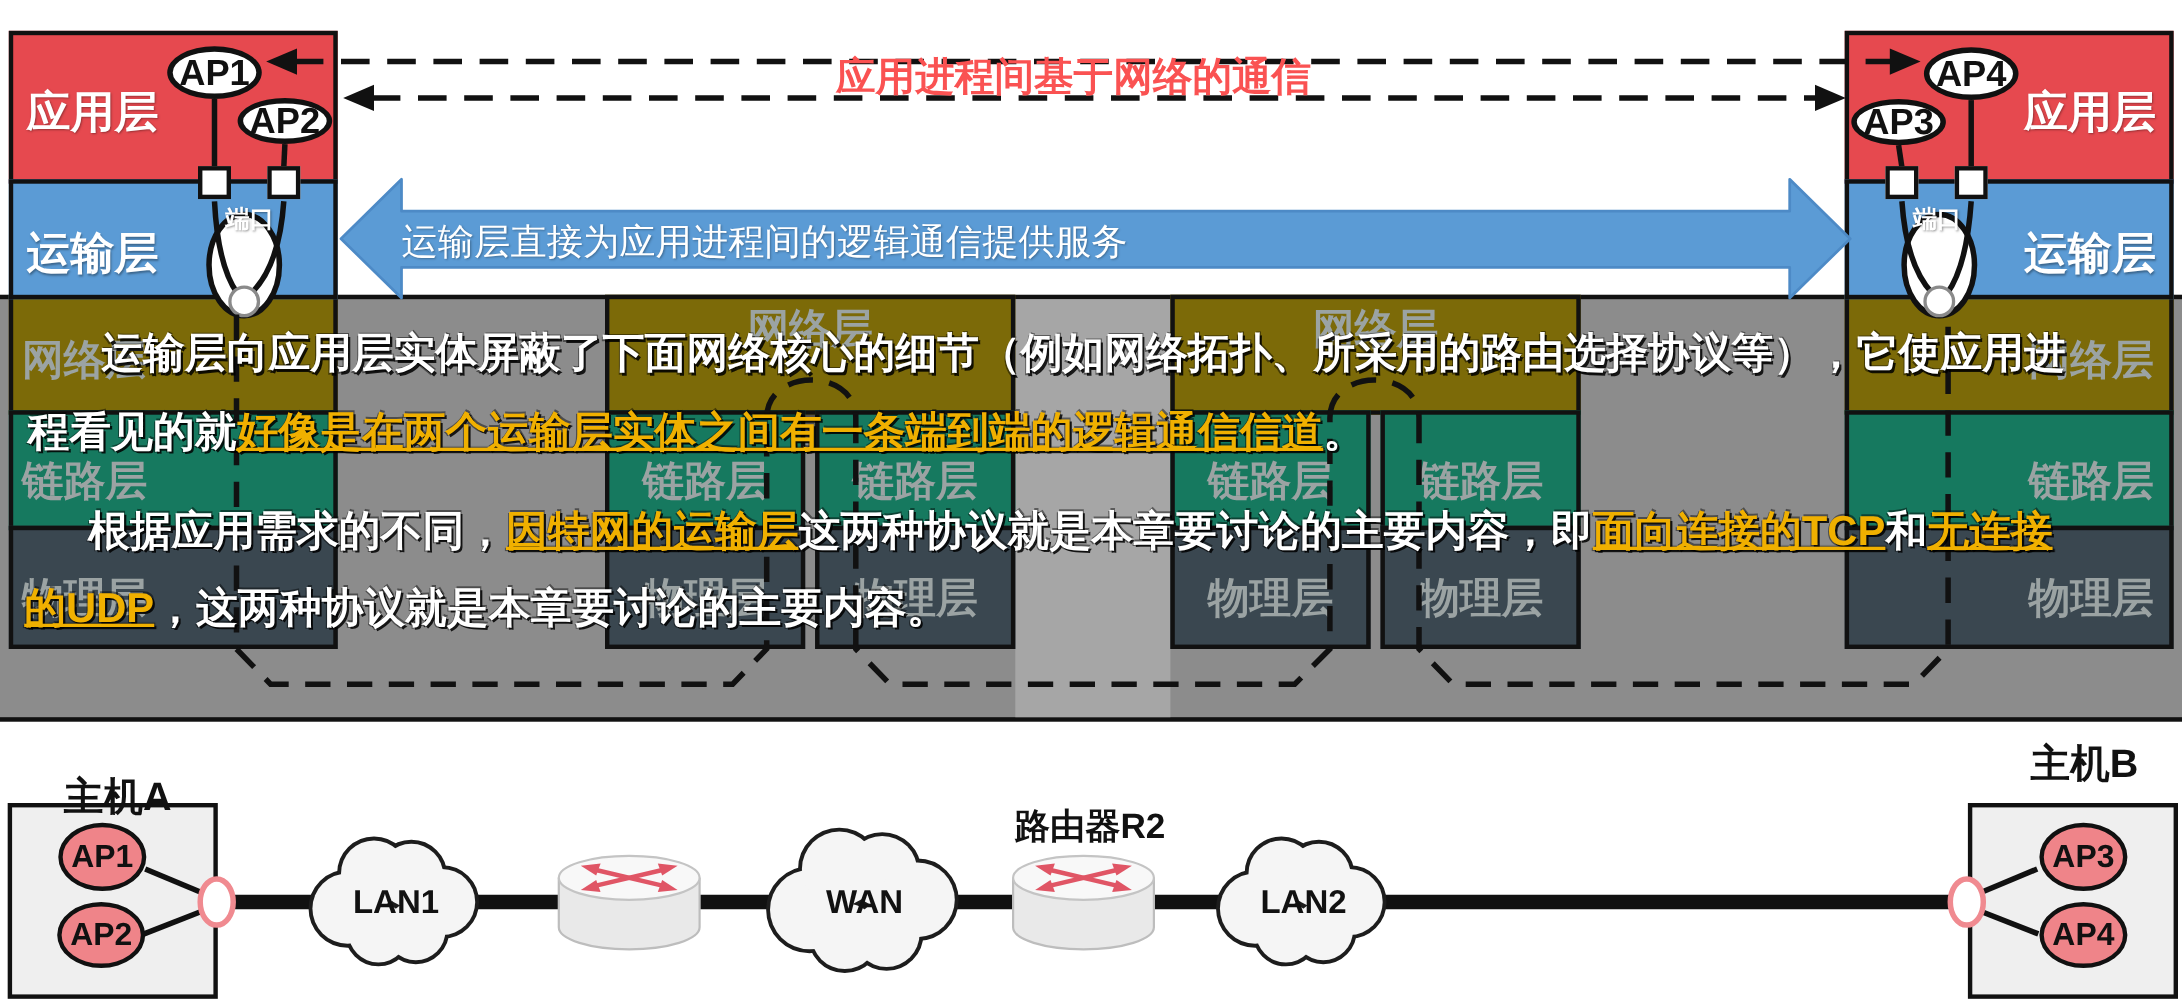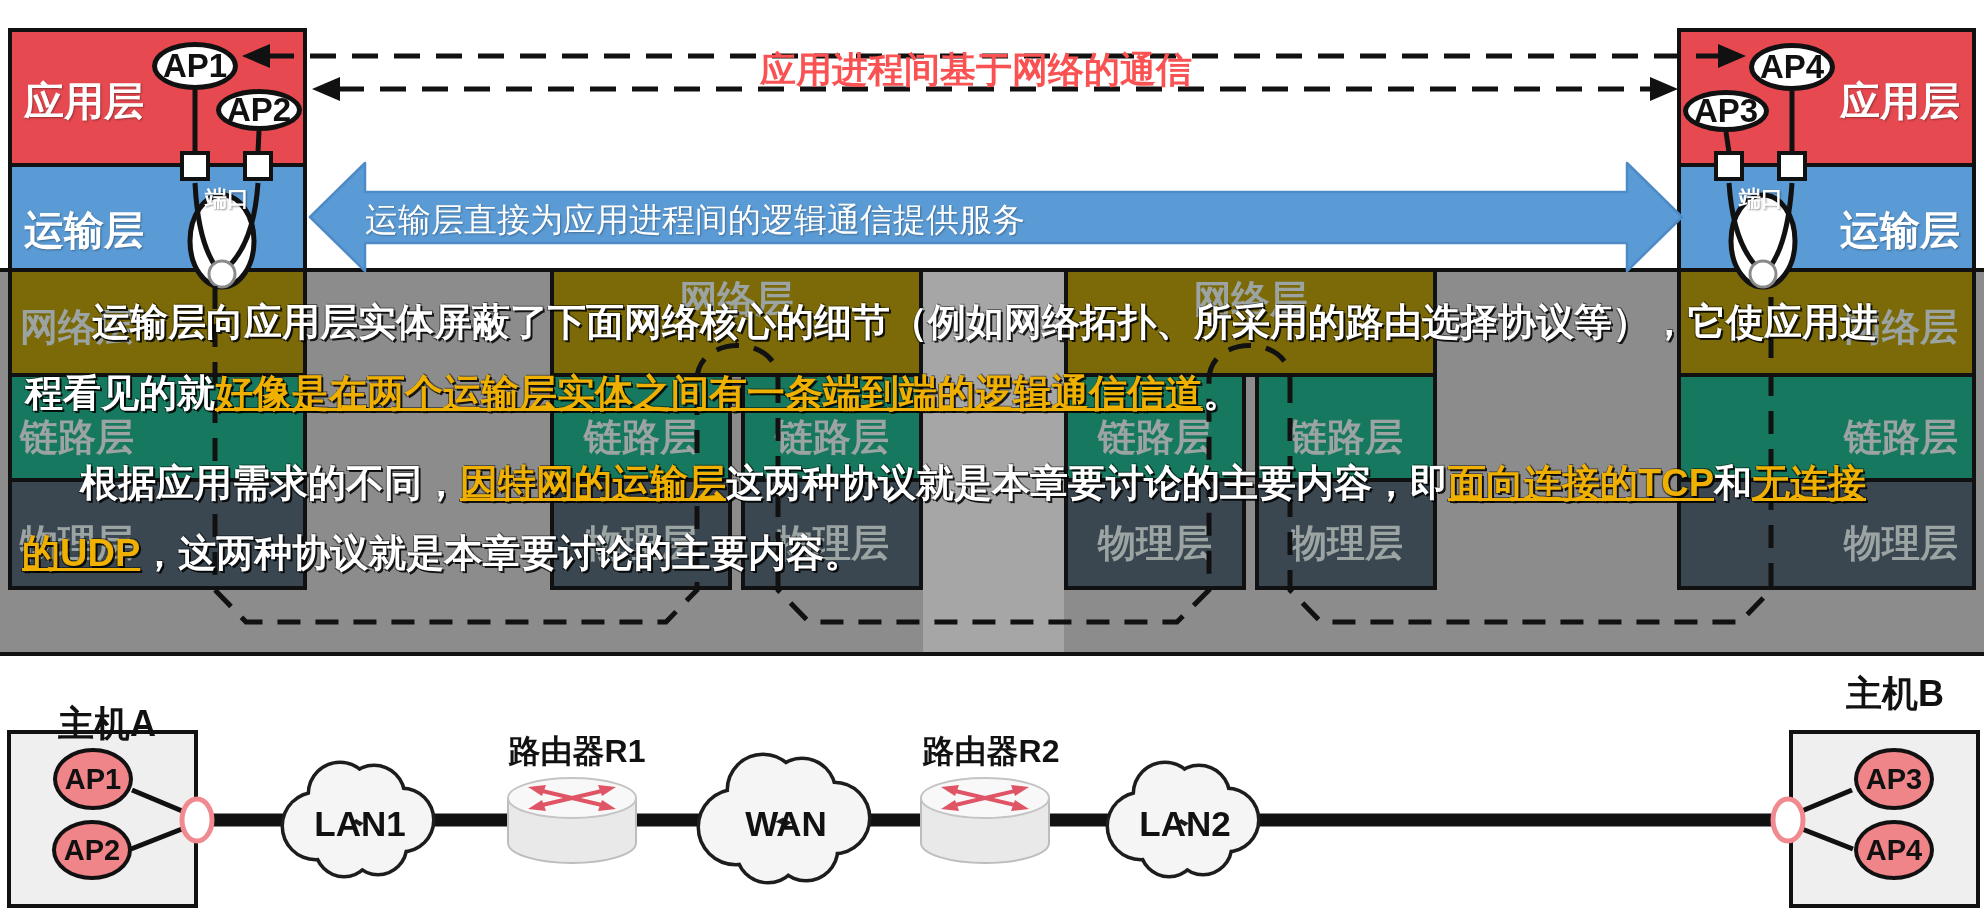--- a/index.html
+++ b/index.html
@@ -29,21 +29,21 @@
   .title{z-index:36;color:var(--titlered);font-size:36px;font-weight:bold;white-space:nowrap;margin-top:40px;}
   
   .overlayline{z-index:40;font-size:38px;font-weight:bold;line-height:44px;white-space:nowrap;
     text-shadow:2px 2px 0 rgba(0,0,0,.85),-1px 1px 0 rgba(0,0,0,.45),1px -1px 0 rgba(0,0,0,.45);}
   .overlayline .wt{color:#fff;}
   .overlayline .hl{color:var(--hl);text-decoration:underline;}
   
   .bhost{z-index:12;background:var(--boxfill);border:4px solid #111;}
   .bap{z-index:35;background:var(--salmon);border:4px solid #111;border-radius:50%;display:flex;align-items:center;justify-content:center;font-size:29px;font-weight:bold;color:#111;}
   .blabel{z-index:35;color:#111;font-size:36px;font-weight:bold;white-space:nowrap;}
-  .cloudlabel{z-index:35;color:#111;font-size:35px;font-weight:bold;text-align:center;}
+  .cloudlabel{z-index:35;color:#111;font-size:30px;font-weight:bold;text-align:center;}
   .routerlabel{z-index:35;color:#111;font-size:32px;font-weight:bold;text-align:center;white-space:nowrap;}
   svg#lines{position:absolute;left:0;top:0;z-index:30;pointer-events:none;}
 </style>
 </head>
 <body>
 
 <div id="stage">
 
   <div class="abs title" style="left:760px;top:6px;">应用进程间基于网络的通信</div>
 
@@ -259,19 +259,18 @@
   <div class="abs overlayline" style="left:22px;top:531px;"><span class="hl">的UDP</span><span class="wt">，这两种协议就是本章要讨论的主要内容。</span></div>
 
   <div class="abs blabel" style="left:58px;top:700px;">主机A</div>
   <div class="abs blabel" style="left:1846px;top:670px;">主机B</div>
   <div class="abs bhost" style="left:7px;top:730px;width:191px;height:178px;"></div>
   <div class="abs bhost" style="left:1789px;top:730px;width:191px;height:178px;"></div>
   <div class="abs bap" style="left:53px;top:748px;width:80px;height:62px;">AP1</div>
   <div class="abs bap" style="left:52px;top:820px;width:80px;height:60px;">AP2</div>
   <div class="abs bap" style="left:1854px;top:748px;width:80px;height:62px;">AP3</div>
   <div class="abs bap" style="left:1854px;top:820px;width:80px;height:60px;">AP4</div>
-  <div class="abs routerlabel" style="left:482px;top:730px;width:190px;">路由器R1</div>
   <div class="abs routerlabel" style="left:896px;top:730px;width:190px;">路由器R2</div>
   <div class="abs cloudlabel" style="left:298px;top:804px;width:124px;">LAN1</div>
   <div class="abs cloudlabel" style="left:724px;top:804px;width:124px;">WAN</div>
   <div class="abs cloudlabel" style="left:1123px;top:804px;width:124px;">LAN2</div>
 
 </div>
 
 </body></html>

